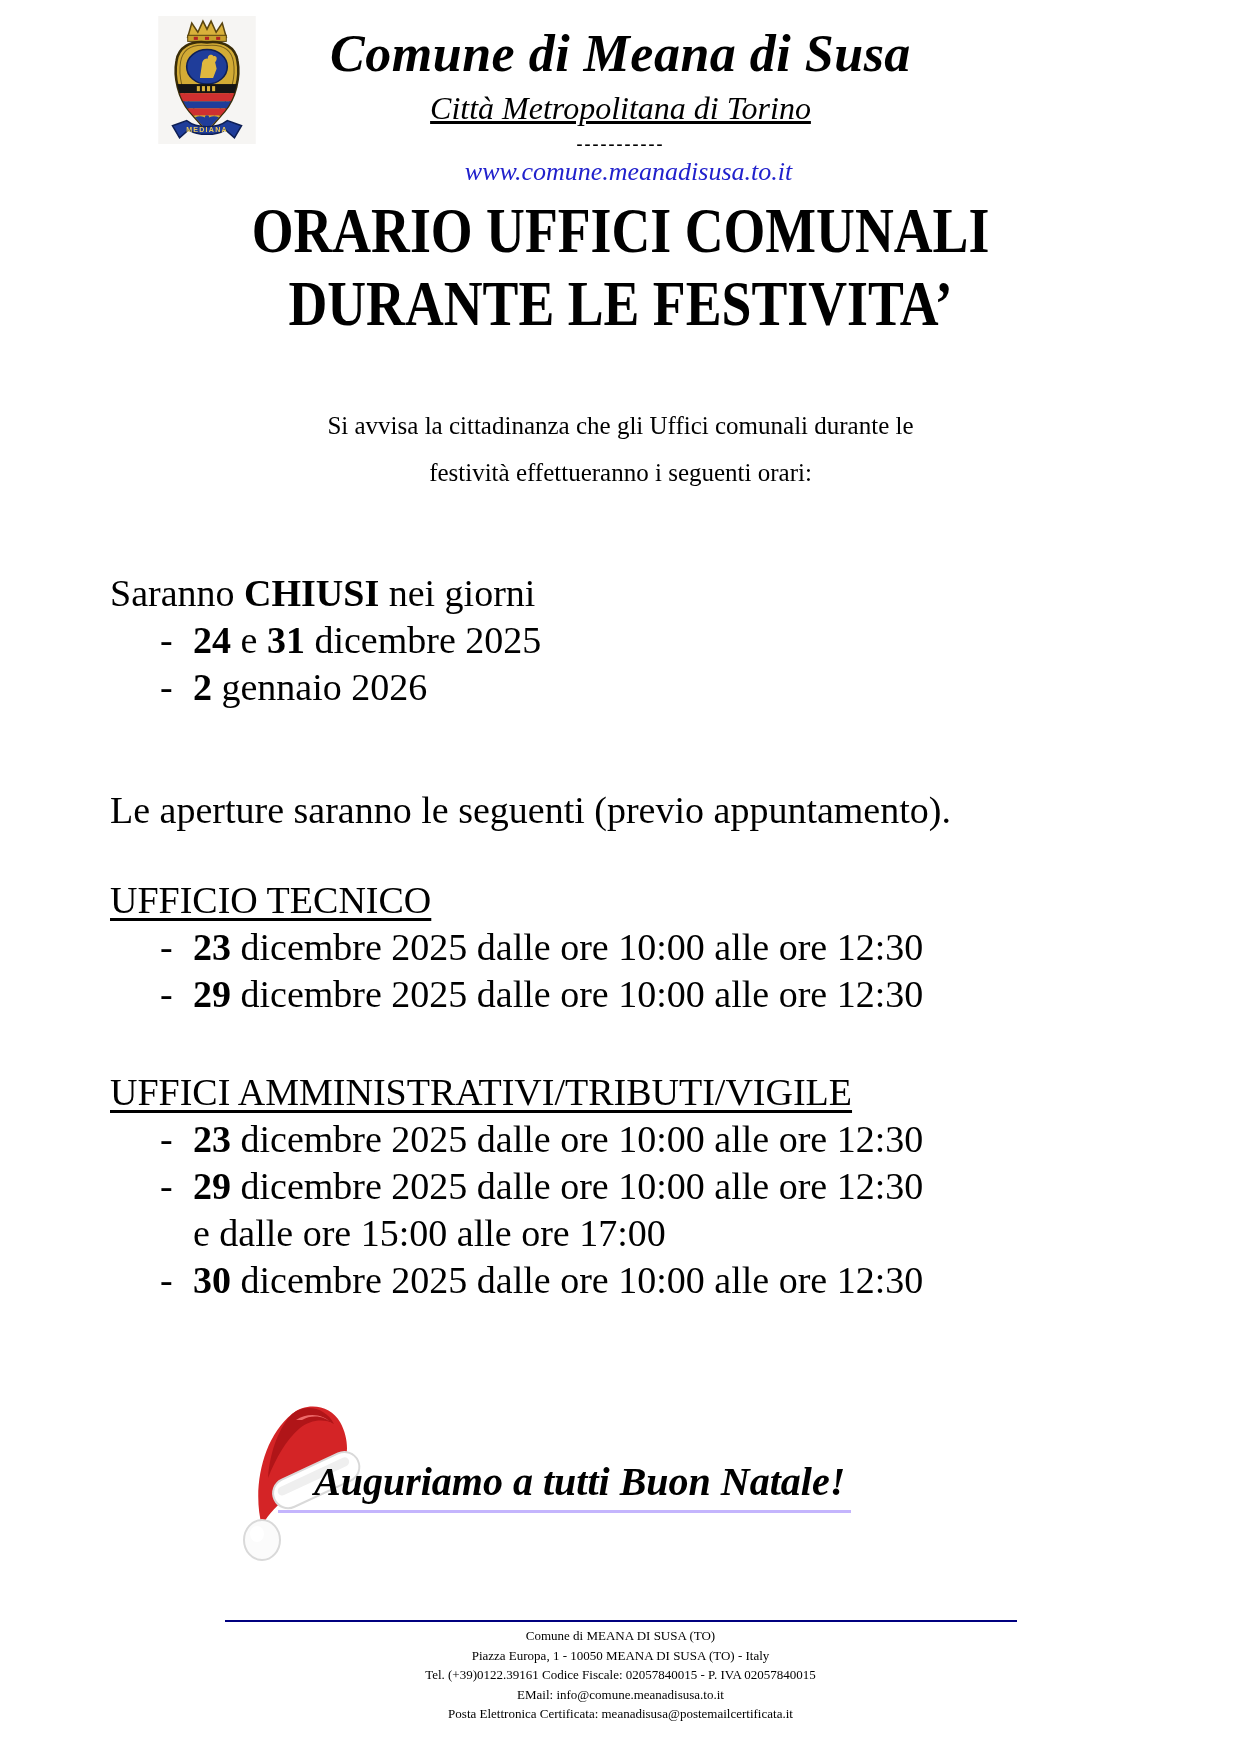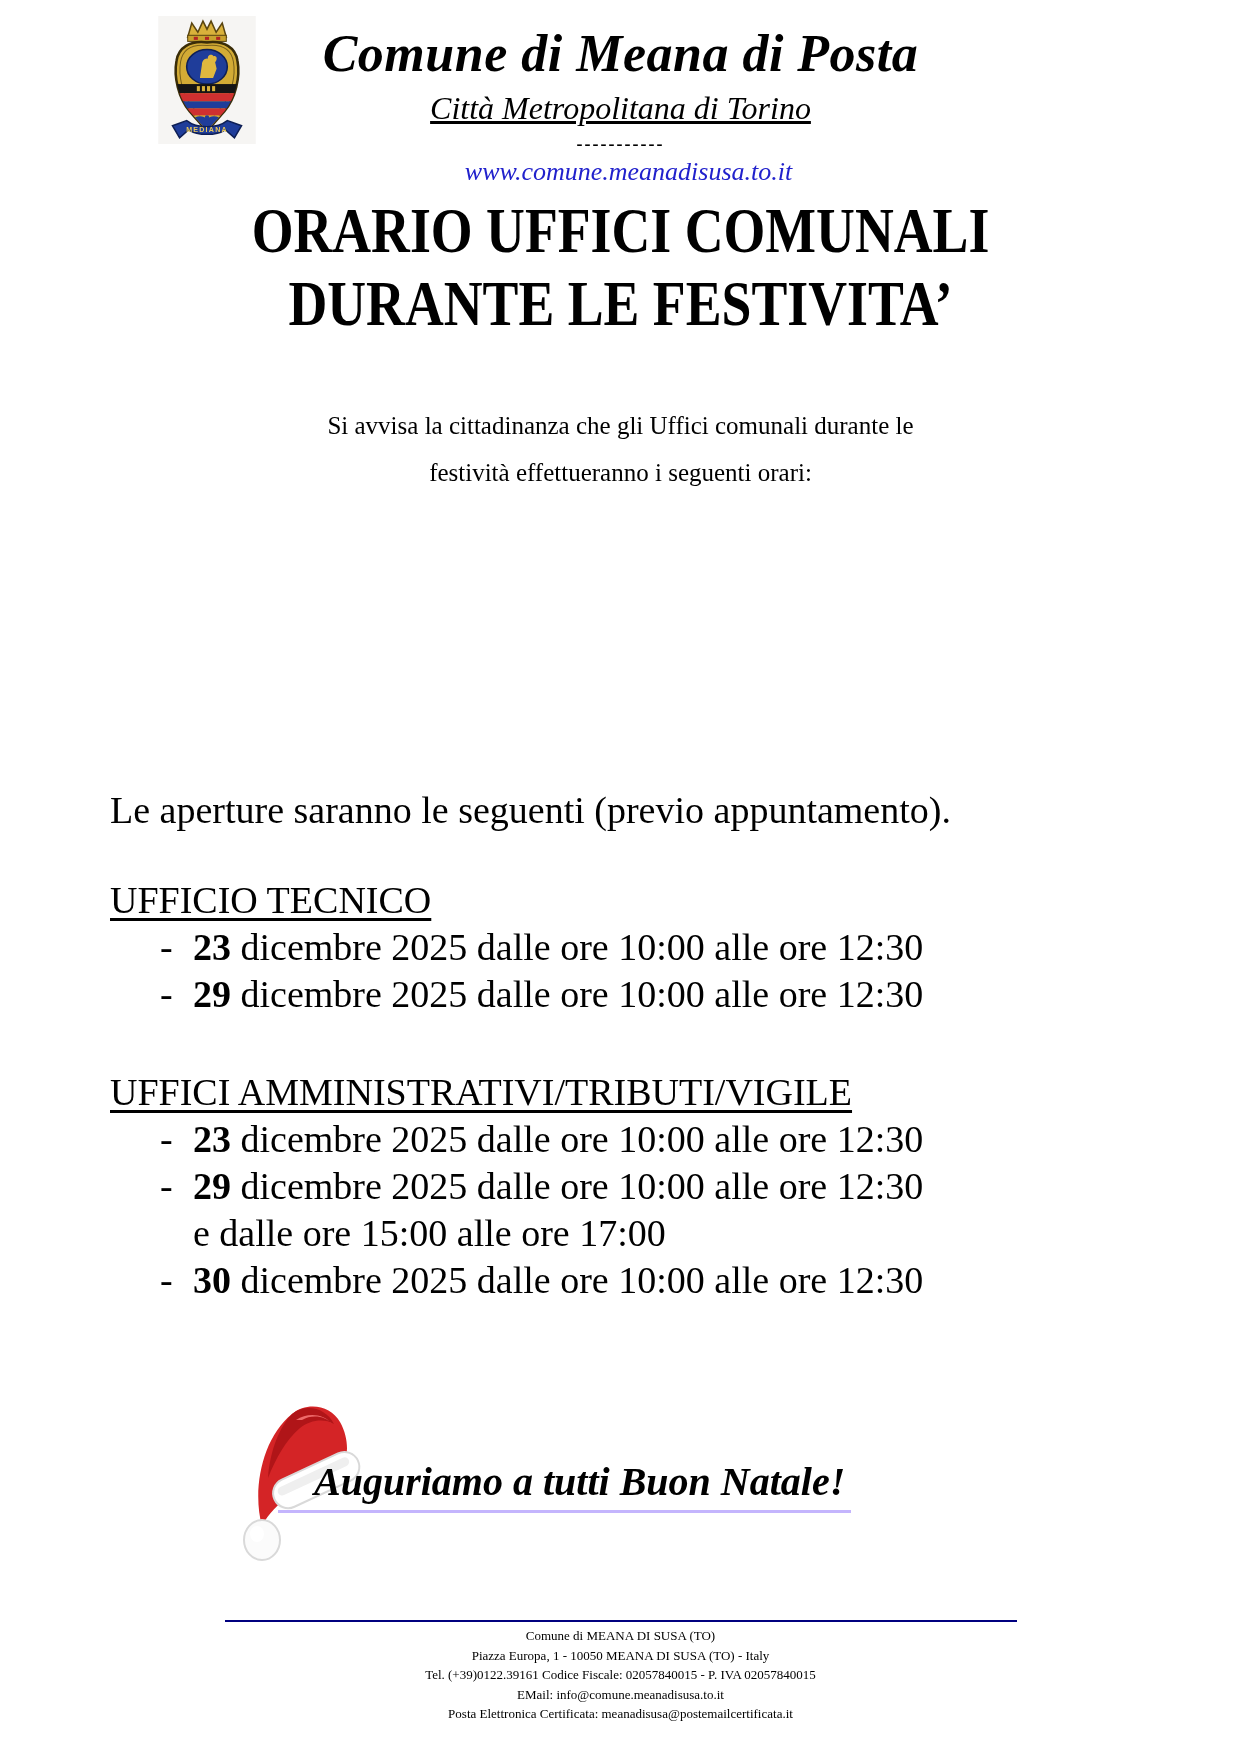--- a/index.html
+++ b/index.html
@@ -105,35 +105,40 @@
       <rect x="18" y="98" width="60" height="16" fill="#d3ab35"></rect>
 
       <path d="M30,104 C38,97 44,97.5 48,101.5 C52,97.5 58,97 66,104 L57,105.5 C53,107 50,109 48,112.5 C46,109 43,107 39,105.5 Z" fill="#1f3d9a"></path>
       <circle cx="48" cy="100" r="2.2" fill="#1f3d9a"></circle>
     </g>
 
     <path d="M14,108 L28,103 C38,111 58,111 68,103 L82,108 L75,120 L66,112 C57,118 39,118 30,112 L21,120 Z" fill="#1f3d9a" stroke="#0e1f55" stroke-width="1.5"></path>
     <text x="48" y="114.5" text-anchor="middle" font-size="7" letter-spacing="1.2" fill="#e8c75a" font-family="Liberation Sans, sans-serif" font-weight="bold">MEDIANA</text>
   </svg>
 
-  <div class="org-name">Comune di Meana di Posta</div>
+  <div class="org-name">Comune di Meana di Susa</div>
   <div class="org-sub">Città Metropolitana di Torino</div>
   <div class="hdr-dashes">-----------</div>
   <a href="#" class="hdr-url">www.comune.meanadisusa.to.it</a>
 
   <div class="doc-title">
     <div>ORARIO UFFICI COMUNALI</div>
     <div>DURANTE LE FESTIVITA’</div>
   </div>
 
   <div class="intro">
     <div>Si avvisa la cittadinanza che gli Uffici comunali durante le</div>
     <div>festività effettueranno i seguenti orari:</div>
   </div>
 
+  <div class="block" style="top:570px;">
+    <div><span>Saranno </span><b>CHIUSI</b><span> nei giorni</span></div>
+    <div class="li"><span class="dash">-</span><b>24</b><span> e </span><b>31</b><span> dicembre 2025</span></div>
+    <div class="li"><span class="dash">-</span><b>2</b><span> gennaio 2026</span><b></b><span></span></div>
+  </div>
 
   <div class="block" style="top:787px;">Le aperture saranno le seguenti (previo appuntamento).</div>
 
   <div class="block" style="top:877px;">
     <div><span class="sec-heading">UFFICIO TECNICO</span></div>
     <div class="li"><span class="dash">-</span><b>23</b><span> dicembre 2025 dalle ore 10:00 alle ore 12:30</span></div>
     <div class="li"><span class="dash">-</span><b>29</b><span> dicembre 2025 dalle ore 10:00 alle ore 12:30</span></div>
   </div>
 
   <div class="block" style="top:1069px;">

